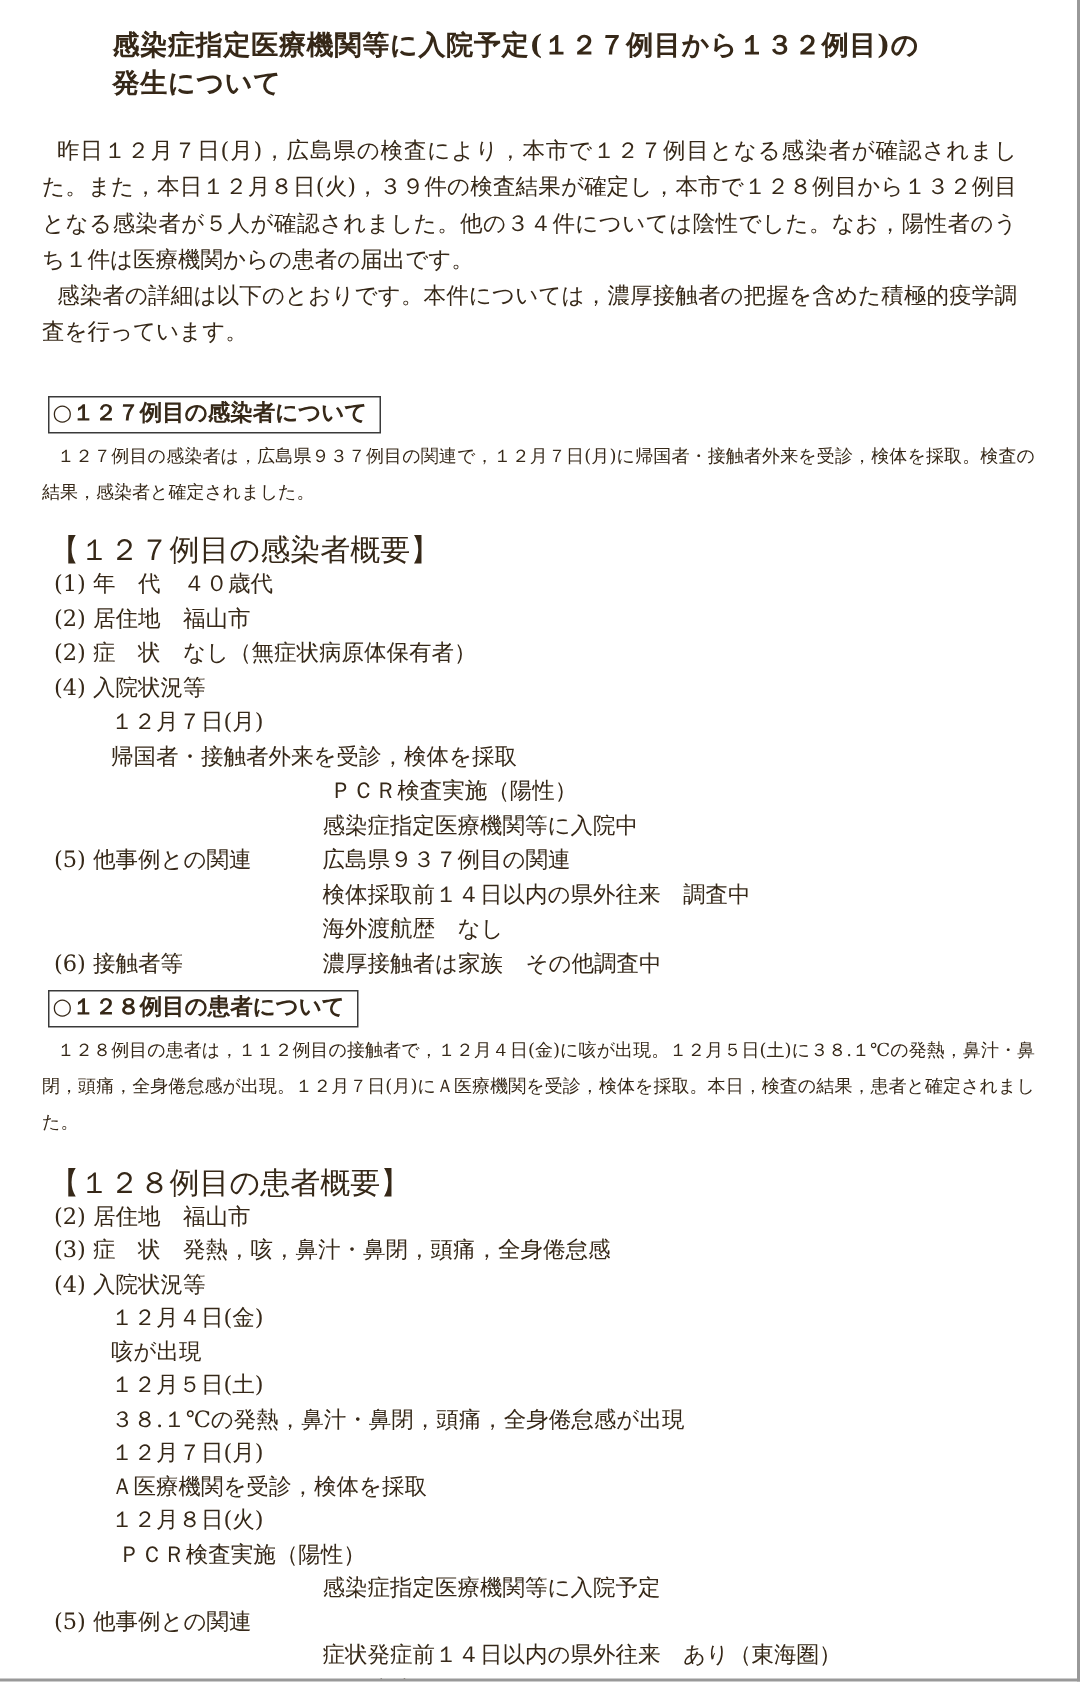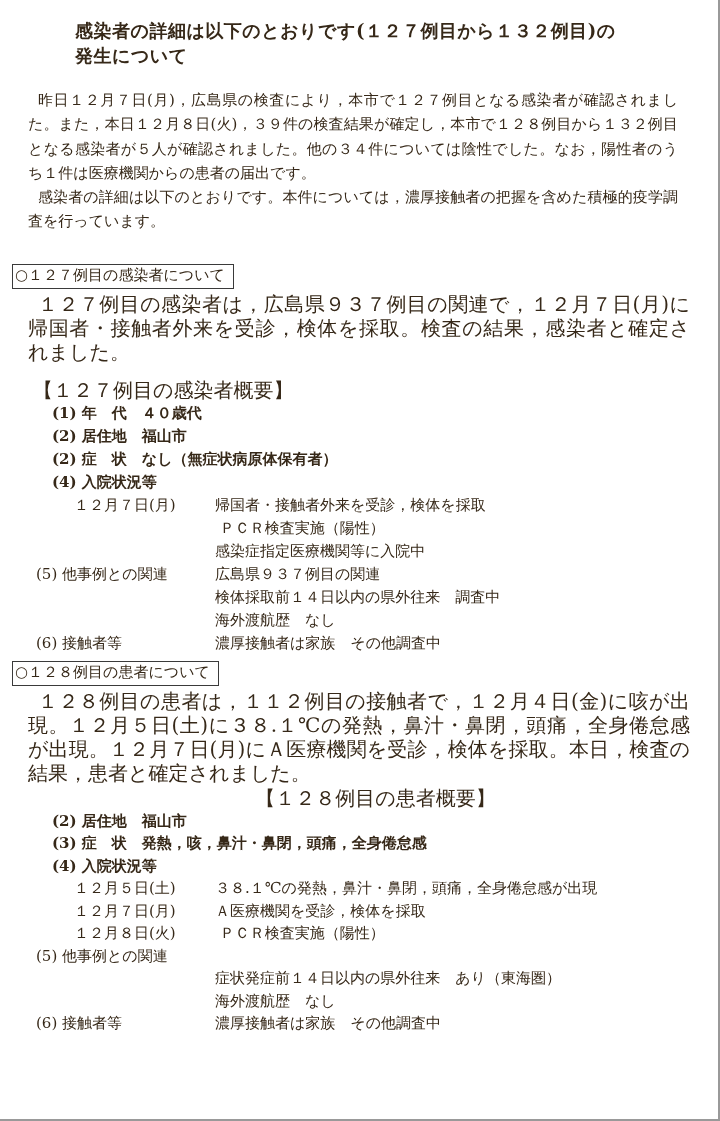--- a/index.html
+++ b/index.html
@@ -16,56 +16,56 @@
     margin:18px 40px 0 75px;
     font-size:18px;font-weight:bold;line-height:25px;
     letter-spacing:0.5px;
   }
   .intro{
     margin:20px 40px 0 28px;
     font-size:15px;line-height:24.3px;
     text-align:justify;
   }
   .intro p{margin:0;text-indent:10px;}
-  .sec-heading-wrap{margin:30px 0 0 12px;}
+  .sec-heading-wrap{margin:30px 0 0 32px;font-weight:bold;}
   .sec-heading-wrap.sec128{margin-top:6px;}
   .sec-heading{
     display:inline-block;
     border:1px solid #3a3a3a;
     padding:1px 8px 3px 2px;
     font-size:15px;line-height:19px;
   }
   .sec-desc{
     margin:3px 28px 0 28px;
-    font-size:20px;line-height:24px;
+    font-size:12px;line-height:24px;
     text-align:justify;text-indent:10px;
   }
   .ov-title{
     margin:15px 0 0 33px;
     font-size:20px;line-height:23px;
   }
-  .ov-title.t128{margin-top:2px;text-align:center;}
+  .ov-title.t128{margin-top:17px;}
   .overview{font-size:15px;}
   .ov127 .row{line-height:23px;}
   .ov128 .row{line-height:22.5px;}
   .row{display:flex;align-items:flex-start;white-space:pre-wrap;}
   .row .lbl{flex:none;}
   .row .val{flex:1;min-width:0;}
-  .row.plain{padding-left:52px;font-weight:bold;}
+  .row.plain{padding-left:36px;}
   .row.itemval{padding-left:36px;}
   .row.itemval .lbl{width:179px;}
-  .row.date{padding-left:74px;}
+  .row.date{padding-left:74px;flex-direction:column;}
   .row.date .lbl{width:141px;}
   .row.cont{padding-left:215px;}
 </style>
 </head>
 <body>
 
 <div class="doc-title">
-  <div>感染者の詳細は以下のとおりです(１２７例目から１３２例目)の</div>
+  <div>感染症指定医療機関等に入院予定(１２７例目から１３２例目)の</div>
   <div>発生について</div>
 </div>
 
 <div class="intro">
   <p>昨日１２月７日(月)，広島県の検査により，本市で１２７例目となる感染者が確認されました。また，本日１２月８日(火)，３９件の検査結果が確定し，本市で１２８例目から１３２例目となる感染者が５人が確認されました。他の３４件については陰性でした。なお，陽性者のうち１件は医療機関からの患者の届出です。</p>
   <p>感染者の詳細は以下のとおりです。本件については，濃厚接触者の把握を含めた積極的疫学調査を行っています。</p>
 </div>
 
 <div class="sec-heading-wrap">
   <span class="sec-heading">○１２７例目の感染者について</span>
@@ -90,20 +90,22 @@
 <div class="sec-heading-wrap sec128">
   <span class="sec-heading">○１２８例目の患者について</span>
 </div>
 <p class="sec-desc">１２８例目の患者は，１１２例目の接触者で，１２月４日(金)に咳が出現。１２月５日(土)に３８.１℃の発熱，鼻汁・鼻閉，頭痛，全身倦怠感が出現。１２月７日(月)にＡ医療機関を受診，検体を採取。本日，検査の結果，患者と確定されました。</p>
 <div class="ov-title t128">【１２８例目の患者概要】</div>
 
 <div class="overview ov128">
   <div class="row plain"><span class="lbl">(2) 居住地　福山市</span></div>
   <div class="row plain"><span class="lbl">(3) 症　状　発熱，咳，鼻汁・鼻閉，頭痛，全身倦怠感</span></div>
   <div class="row plain"><span class="lbl">(4) 入院状況等</span></div>
+  <div class="row date"><span class="lbl">１２月４日(金)</span><span class="val">咳が出現</span></div>
   <div class="row date"><span class="lbl">１２月５日(土)</span><span class="val">３８.１℃の発熱，鼻汁・鼻閉，頭痛，全身倦怠感が出現</span></div>
   <div class="row date"><span class="lbl">１２月７日(月)</span><span class="val">Ａ医療機関を受診，検体を採取</span></div>
   <div class="row date"><span class="lbl">１２月８日(火)</span><span class="val"> ＰＣＲ検査実施（陽性）</span></div>
+  <div class="row cont"><span class="val">感染症指定医療機関等に入院予定</span></div>
   <div class="row itemval"><span class="lbl">(5) 他事例との関連</span></div>
   <div class="row cont"><span class="val">症状発症前１４日以内の県外往来　あり（東海圏）</span></div>
   <div class="row cont"><span class="val">海外渡航歴　なし</span></div>
   <div class="row itemval"><span class="lbl">(6) 接触者等</span><span class="val">濃厚接触者は家族　その他調査中</span></div>
 </div>
 
 </body></html>

